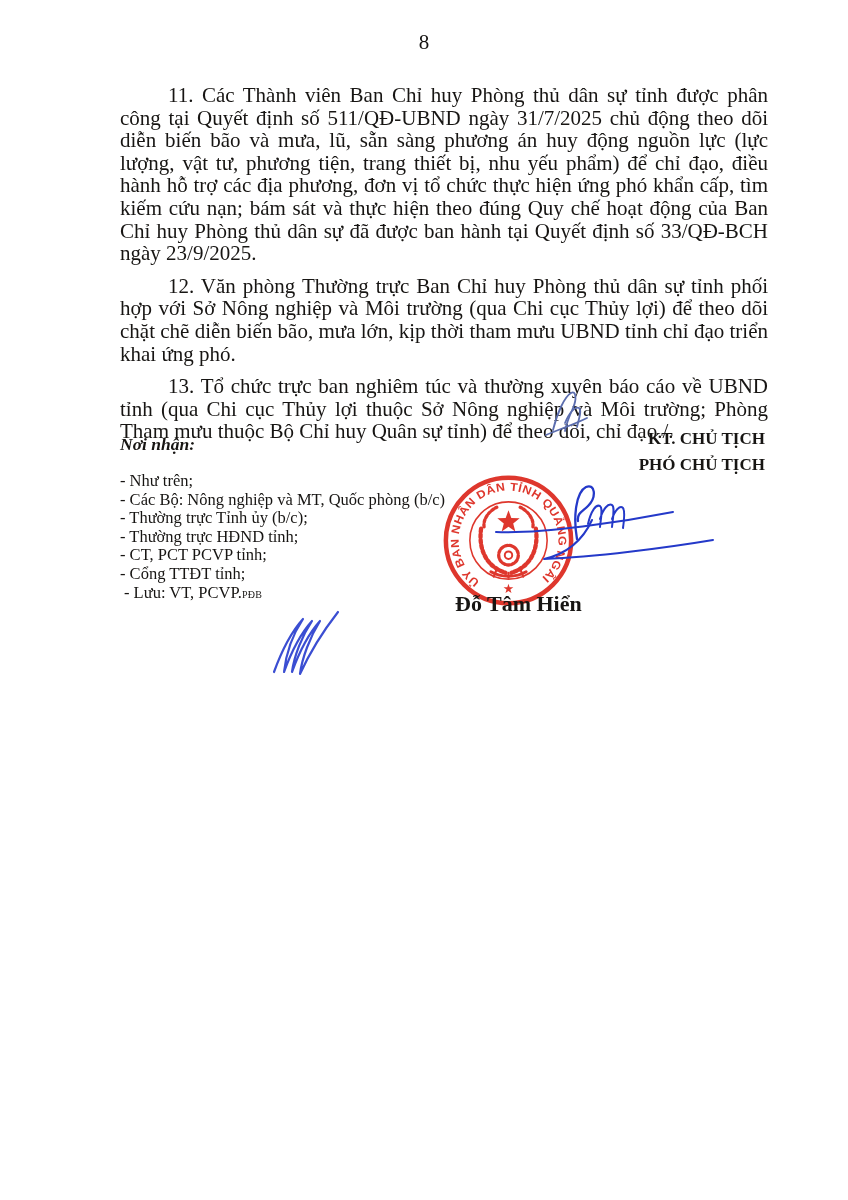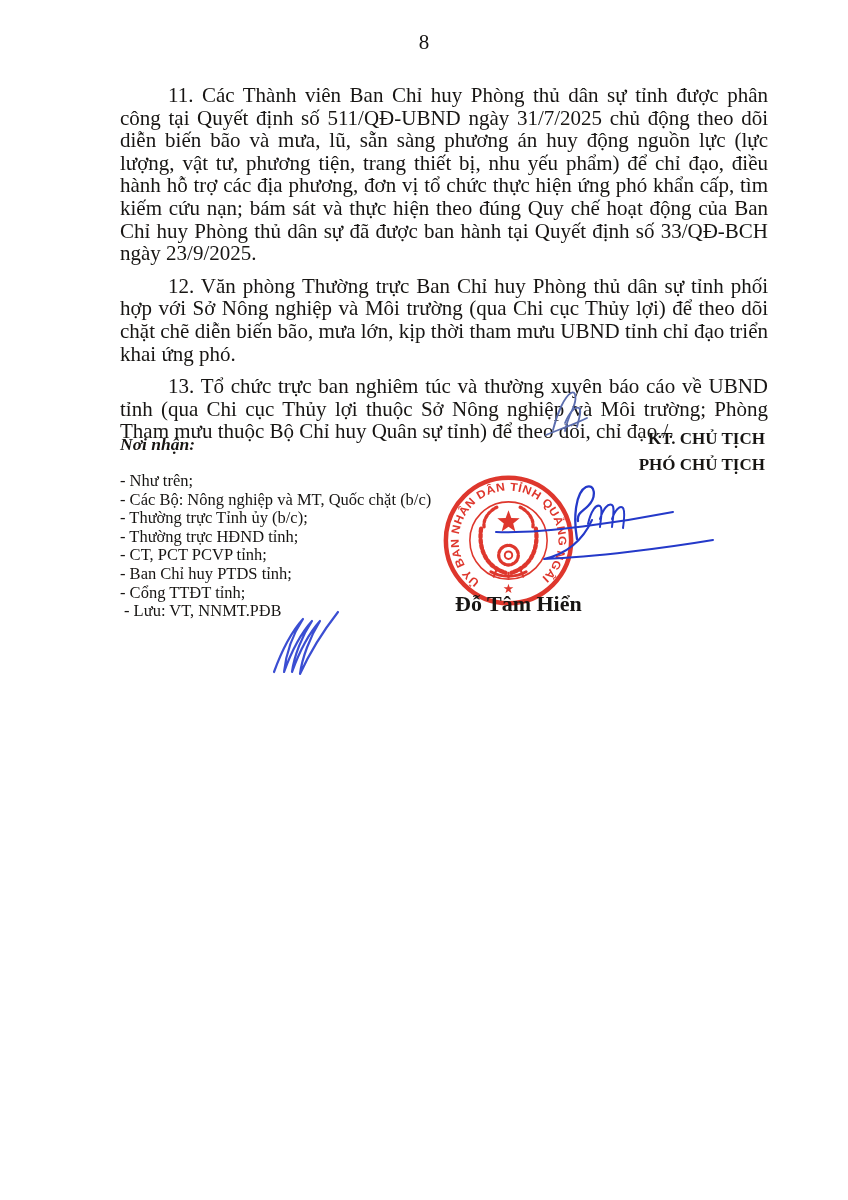--- a/index.html
+++ b/index.html
@@ -17,21 +17,21 @@
   }
   .body-text p { margin:0 0 10px 0; text-indent:48px; }
   .body-text b { font-weight:normal; }
 
   .recipients { position:absolute; left:120px; top:434px; width:340px; }
   .recipients .title {
     font-weight:bold; font-style:italic; font-size:17.5px; margin-bottom:17px;
   }
   .recipients .rcpt { font-size:16.5px; line-height:18.6px; }
   .recipients .rcpt.luu { padding-left:4px; }
-  .recipients .suffix { font-size:16px; letter-spacing:0.3px; }
+  .recipients .suffix { font-size:10px; letter-spacing:0.3px; }
 
   .sign-title {
     position:absolute; left:455px; top:426px; width:310px; z-index:3;
     text-align:right; font-weight:bold; font-size:17px; line-height:25.5px;
   }
   .signer-name {
     position:absolute; left:455px; top:591px; width:310px; z-index:3;
     text-align:left; font-weight:bold; font-size:22px;
   }
 
@@ -57,27 +57,26 @@
 
   <div class="body-text">
     <p><b>11.</b><span> Các Thành viên Ban Chỉ huy Phòng thủ dân sự tỉnh được phân công tại Quyết định số 511/QĐ-UBND ngày 31/7/2025 chủ động theo dõi diễn biến bão và mưa, lũ, sẵn sàng phương án huy động nguồn lực (lực lượng, vật tư, phương tiện, trang thiết bị, nhu yếu phẩm) để chỉ đạo, điều hành hỗ trợ các địa phương, đơn vị tổ chức thực hiện ứng phó khẩn cấp, tìm kiếm cứu nạn; bám sát và thực hiện theo đúng Quy chế hoạt động của Ban Chỉ huy Phòng thủ dân sự đã được ban hành tại Quyết định số 33/QĐ-BCH ngày 23/9/2025.</span></p>
     <p><b>12.</b><span> Văn phòng Thường trực Ban Chỉ huy Phòng thủ dân sự tỉnh phối hợp với Sở Nông nghiệp và Môi trường (qua Chi cục Thủy lợi) để theo dõi chặt chẽ diễn biến bão, mưa lớn, kịp thời tham mưu UBND tỉnh chỉ đạo triển khai ứng phó.</span></p>
     <p><b>13.</b><span> Tổ chức trực ban nghiêm túc và thường xuyên báo cáo về UBND tỉnh (qua Chi cục Thủy lợi thuộc Sở Nông nghiệp và Môi trường; Phòng Tham mưu thuộc Bộ Chỉ huy Quân sự tỉnh) để theo dõi, chỉ đạo./.</span></p>
   </div>
 
   <div class="recipients">
     <div class="title">Nơi nhận:</div>
     <div class="rcpt">- Như trên;</div>
-    <div class="rcpt">- Các Bộ: Nông nghiệp và MT, Quốc chặt (b/c)</div>
+    <div class="rcpt">- Các Bộ: Nông nghiệp và MT, Quốc phòng (b/c)</div>
     <div class="rcpt">- Thường trực Tỉnh ủy (b/c);</div>
     <div class="rcpt">- Thường trực HĐND tỉnh;</div>
     <div class="rcpt">- CT, PCT PCVP tỉnh;</div>
-    <div class="rcpt">- Ban Chỉ huy PTDS tỉnh;</div>
     <div class="rcpt">- Cổng TTĐT tỉnh;</div>
-    <div class="rcpt luu"><span>- Lưu: VT, NNMT.</span><span class="suffix">PĐB</span></div>
+    <div class="rcpt luu"><span>- Lưu: VT, PCVP.</span><span class="suffix">PĐB</span></div>
   </div>
 
   <div class="sign-title">
     <div>KT. CHỦ TỊCH</div>
     <div>PHÓ CHỦ TỊCH</div>
   </div>
 
   <svg class="seal" viewBox="0 0 140 140" aria-hidden="true">
     <g fill="none" stroke-linecap="round" stroke="#dd2d22">
       <circle cx="70" cy="70" r="64" stroke-width="4.6"></circle>

